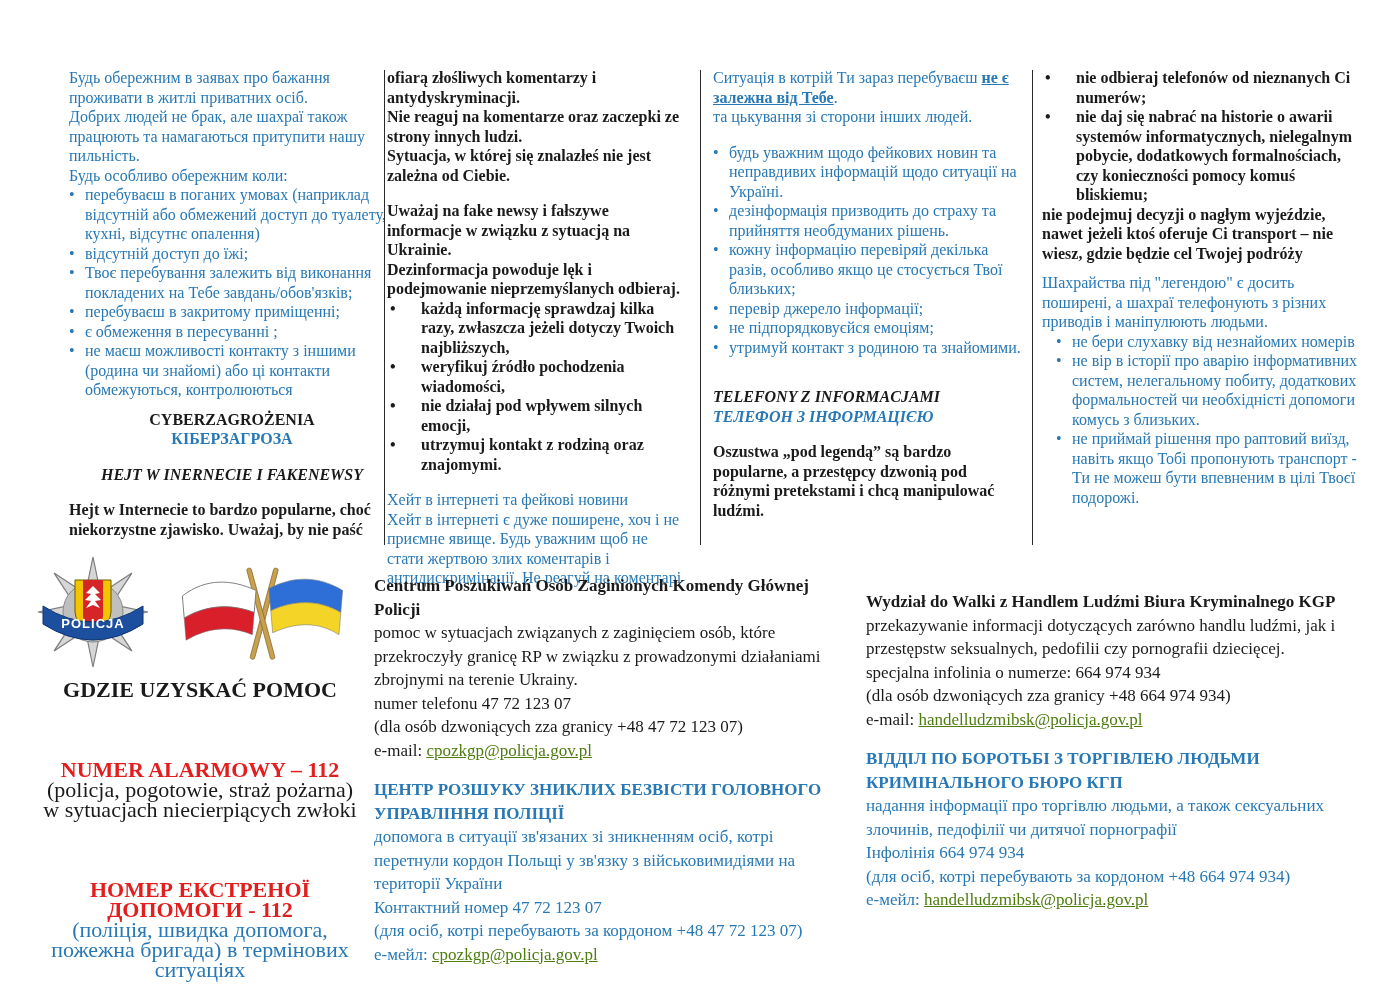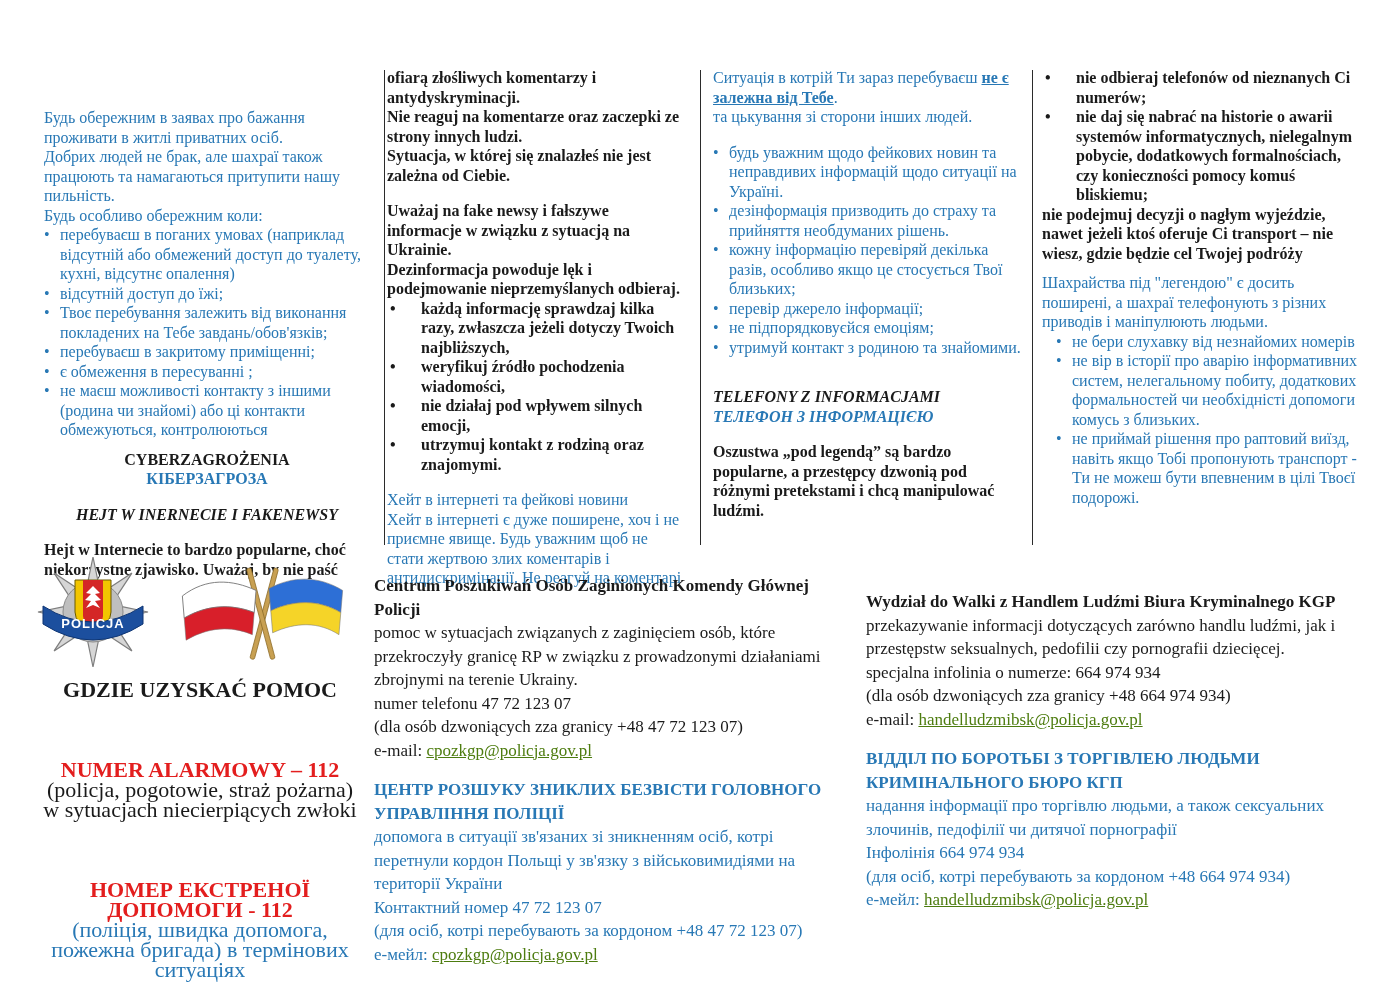--- a/index.html
+++ b/index.html
@@ -1,19 +1,19 @@
 <!DOCTYPE html>
 <html><head>
 <meta charset="utf-8">
 <style>
   html,body{margin:0;padding:0;background:#ffffff;}
   .page{position:relative;width:1400px;height:990px;background:#ffffff;overflow:hidden;
         font-family:"Liberation Serif","DejaVu Serif",serif;color:#1a1a1a;}
   .top-col{position:absolute;top:68px;font-size:16px;line-height:19.5px;}
-  #col1{left:44px;width:326px;margin-top:40px;}
+  #col1{left:69px;width:326px;}
   #col2{left:387px;width:300px;}
   #col3{left:713px;width:310px;}
   #col4{left:1042px;width:320px;}
   .vrule{position:absolute;top:70px;height:475px;width:1px;background:#2b2b2b;}
   #rule1{left:384px;} #rule2{left:700px;} #rule3{left:1032px;}
   .para{margin:0;}
   .li{display:flex;margin:0;}
   .dot{flex:0 0 16px;}
   .li.wide .dot{flex:0 0 34px;padding-left:3px;box-sizing:border-box;}
   .li.indent{margin-left:14px;}

